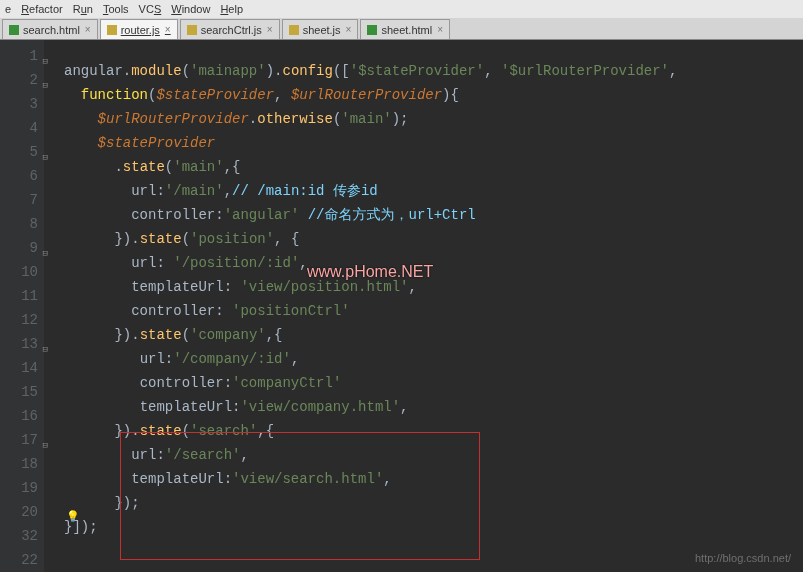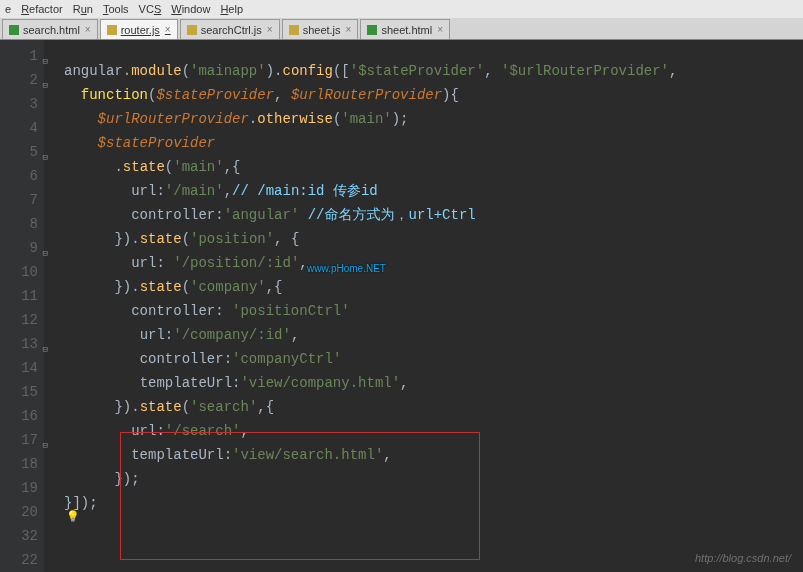--- a/index.html
+++ b/index.html
@@ -20,22 +20,22 @@
 .code { flex:1; padding:19px 0 0 20px; position:relative; }
 .line { height:24px; line-height:24px; white-space:pre; }
 .kw { color:#fde047; }
 .str { color:#6a8759; }
 .call { color:#ffc66d; }
 .punct { color:#a9b7c6; }
 .comment { color:#7dd3fc; }
 .ident { color:#a9b7c6; }
 .provider { color:#cc7832; font-style:italic; }
 .redbox { position:absolute; border:1px solid #c43030; left:76px; top:392px; width:360px; height:128px; pointer-events:none; }
-.watermark { position:absolute; top:263px; left:307px; font-family:Tahoma,sans-serif; font-size:10px; color:#0ea5e9; text-shadow:0 0 2px #000; }
-.urlmark { position:absolute; bottom:8px; right:12px; font-family:Tahoma,sans-serif; font-size:11px; color:#707070; font-style:italic; }
+.watermark { position:absolute; top:263px; left:307px; font-family:Tahoma,sans-serif; font-size:16px; color:#fca5a5; text-shadow:0 0 2px #000; }
+.urlmark { position:absolute; bottom:8px; right:12px; font-family:Tahoma,sans-serif; font-size:11px; color:#707070; }
 .hl-line { position:absolute; left:0; right:0; height:24px; top:460px; background:#323232; z-index:-1; }
 svg.js { fill:#c5a83c; }
 svg.html { fill:#3a8f3a; }
 </style>
 </head>
 <body>
 
 <div class="menubar">
   <span>e</span>
   <span><u>R</u>efactor</span>
@@ -113,22 +113,23 @@
     <div class="hl-line"></div>
 <div class="line"><span class="ident">angular</span><span class="punct">.</span><span class="call">module</span><span class="punct">(</span><span class="str">'<span>mainapp</span>'</span><span class="punct">).</span><span class="call">config</span><span class="punct">([</span><span class="str">'<span>$stateProvider</span>'</span><span class="punct">, </span><span class="str">'<span>$urlRouterProvider</span>'</span><span class="punct">,</span></div>
 <div class="line">  <span class="kw">function</span><span class="punct">(</span><span class="provider">$stateProvider</span><span class="punct">, </span><span class="provider">$urlRouterProvider</span><span class="punct">){</span></div>
 <div class="line">    <span class="provider">$urlRouterProvider</span><span class="punct">.</span><span class="call">otherwise</span><span class="punct">(</span><span class="str">'<span>main</span>'</span><span class="punct">);</span></div>
 <div class="line">    <span class="provider">$stateProvider</span></div>
 <div class="line">      <span class="punct">.</span><span class="call">state</span><span class="punct">(</span><span class="str">'<span>main</span>'</span><span class="punct">,{</span></div>
 <div class="line">        <span class="ident">url</span><span class="punct">:</span><span class="str">'<span>/main</span>'</span><span class="punct">,</span><span class="comment">// /main:id 传参id</span></div>
 <div class="line">        <span class="ident">controller</span><span class="punct">:</span><span class="str">'<span>angular</span>'</span> <span class="comment">//命名方式为，url+Ctrl</span></div>
 <div class="line">      <span class="punct">}).</span><span class="call">state</span><span class="punct">(</span><span class="str">'<span>position</span>'</span><span class="punct">, {</span></div>
 <div class="line">        <span class="ident">url</span><span class="punct">: </span><span class="str">'<span>/position/:id</span>'</span><span class="punct">,</span></div>
+<div class="line">        <span class="ident">templateUrl</span><span class="punct">: </span><span class="str">'<span>view/position.html</span>'</span><span class="punct">,</span></div>
+<div class="line">        <span class="ident">controller</span><span class="punct">: </span><span class="str">'<span>positionCtrl</span>'</span></div>
 <div class="line">      <span class="punct">}).</span><span class="call">state</span><span class="punct">(</span><span class="str">'<span>company</span>'</span><span class="punct">,{</span></div>
-<div class="line">        <span class="ident">controller</span><span class="punct">: </span><span class="str">'<span>positionCtrl</span>'</span></div>
 <div class="line">         <span class="ident">url</span><span class="punct">:</span><span class="str">'<span>/company/:id</span>'</span><span class="punct">,</span></div>
 <div class="line">         <span class="ident">controller</span><span class="punct">:</span><span class="str">'<span>companyCtrl</span>'</span></div>
 <div class="line">         <span class="ident">templateUrl</span><span class="punct">:</span><span class="str">'<span>view/company.html</span>'</span><span class="punct">,</span></div>
 <div class="line">      <span class="punct">}).</span><span class="call">state</span><span class="punct">(</span><span class="str">'<span>search</span>'</span><span class="punct">,{</span></div>
 <div class="line">        <span class="ident">url</span><span class="punct">:</span><span class="str">'<span>/search</span>'</span><span class="punct">,</span></div>
 <div class="line">        <span class="ident">templateUrl</span><span class="punct">:</span><span class="str">'<span>view/search.html</span>'</span><span class="punct">,</span></div>
 <div class="line">      <span class="punct">});</span></div>
 <div class="line"><span class="punct">}]);</span></div>
     <div class="redbox"></div>
   </div>

